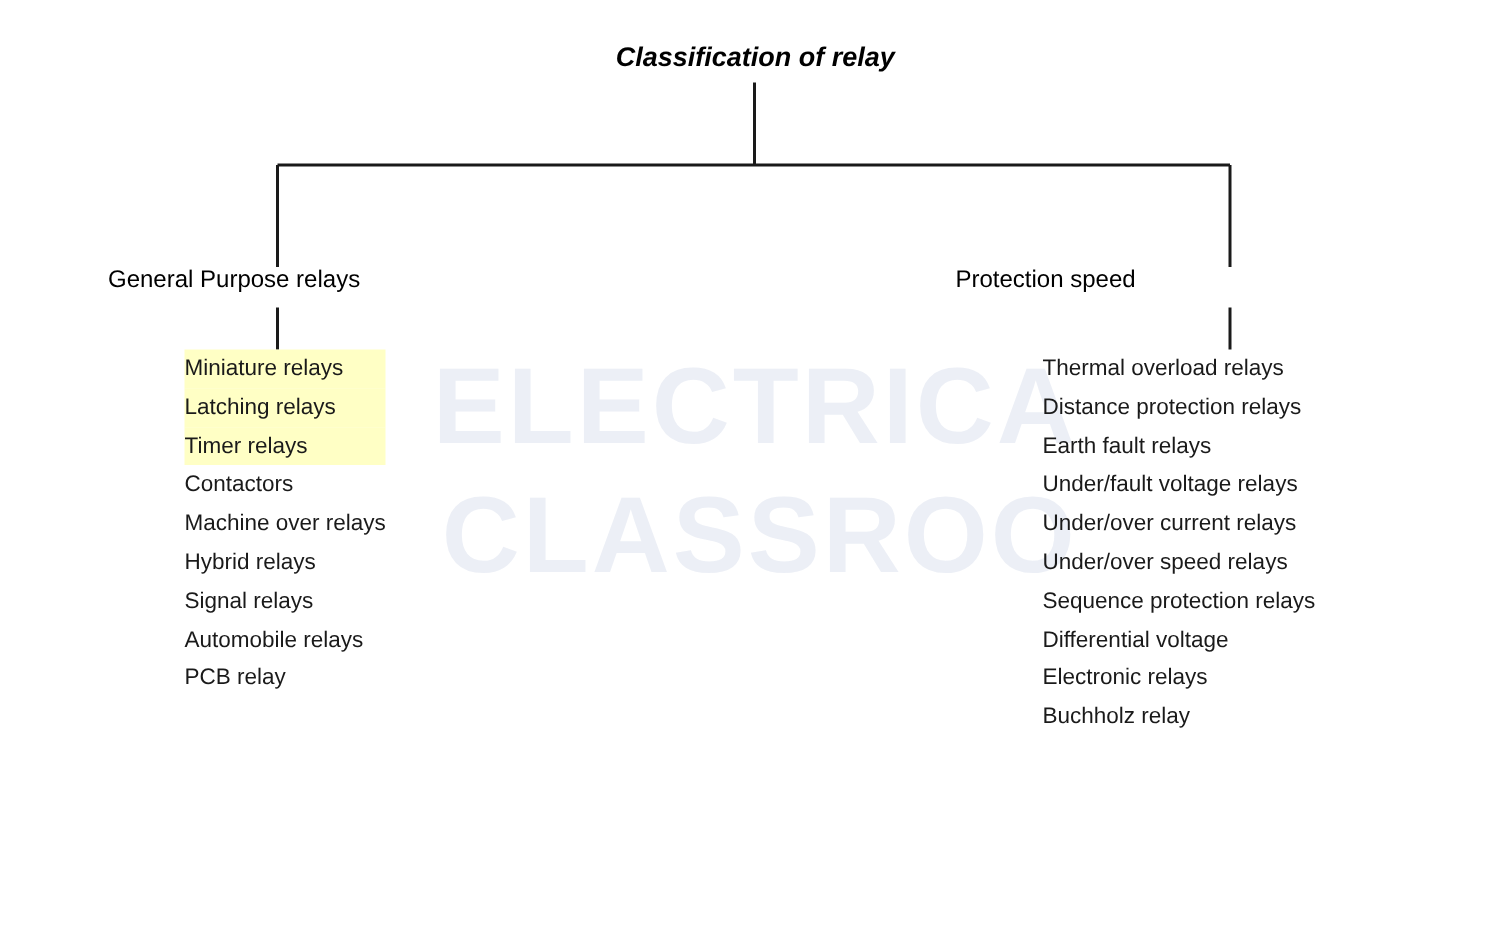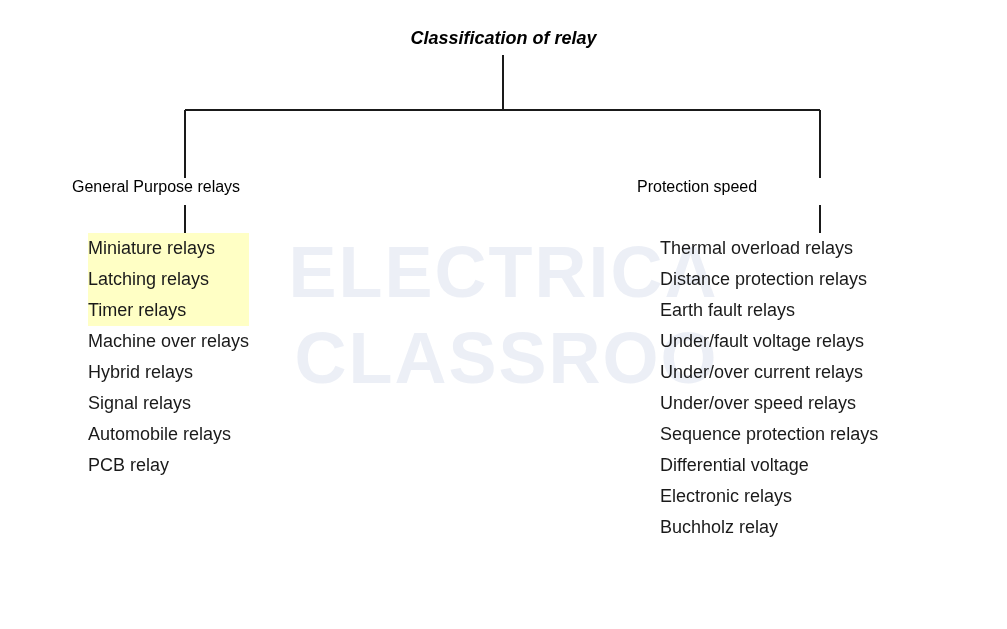--- a/index.html
+++ b/index.html
@@ -74,23 +74,24 @@
       left: 637px;
     }
 
     
     .item-list {
       position: absolute;
       list-style: none;
     }
 
     .item-list li {
-      font-size: 18px;
+      font-size: 15px;
       line-height: 1.72;
       color: #1a1a1a;
+      margin-left: 35px;
     }
 
     .left-list {
       top: 233px;
       left: 88px;
     }
 
     .right-list {
       top: 233px;
       left: 660px;
@@ -129,20 +130,21 @@
   </svg>
 
   <div class="branch-header left-header">General Purpose relays</div>
 
   <div class="branch-header right-header">Protection speed</div>
 
   <ul class="item-list left-list">
   <li class="highlight">Miniature relays</li>
       <li class="highlight">Latching relays</li>
       <li class="highlight">Timer relays</li>
+      <li>Contactors</li>
       <li>Machine over relays</li>
       <li>Hybrid relays</li>
       <li>Signal relays</li>
       <li>Automobile relays</li>
       <li>PCB relay</li>
     </ul>
 
   <ul class="item-list right-list">
   <li>Thermal overload relays</li>
       <li>Distance protection relays</li>

